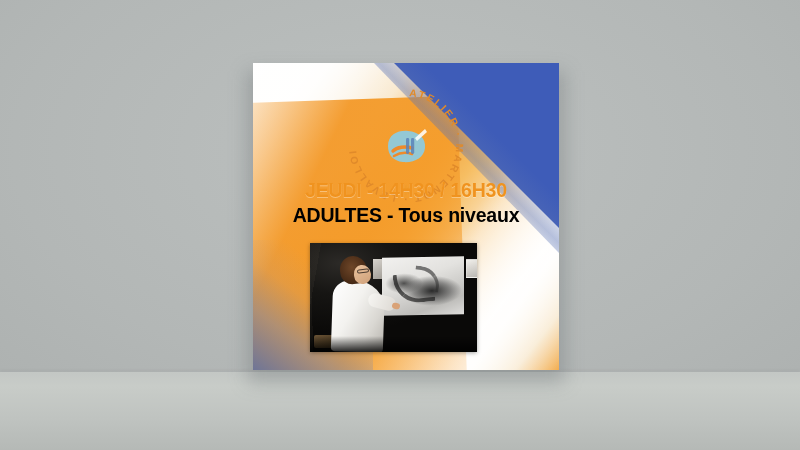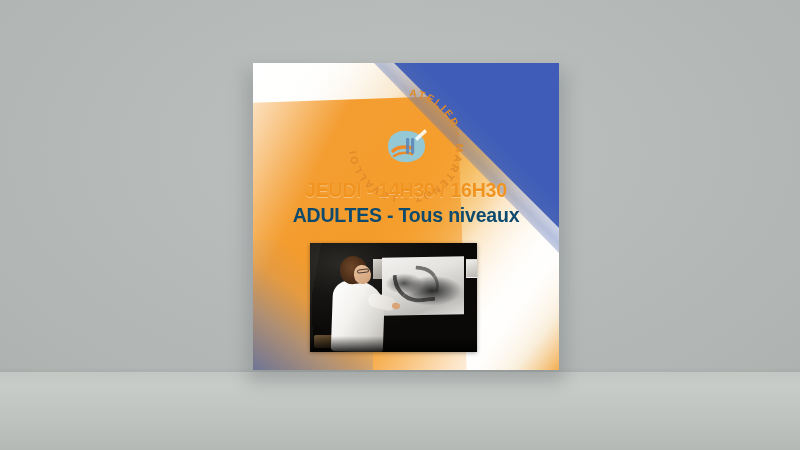--- a/index.html
+++ b/index.html
@@ -129,21 +129,21 @@
     font-size:19.5px; font-weight:700;
     color:#f0931f;
     letter-spacing:-0.2px;
     text-shadow:0 1px 0 rgba(255,255,255,.35);
     white-space:nowrap;
   }
   #line-audience {
     margin-top:2px;
     font-family:"Liberation Sans", sans-serif;
     font-size:19.5px; font-weight:700;
-    color:#0c4a6e;
+    color:#000000;
     letter-spacing:-0.2px;
     white-space:nowrap;
   }
 
   
   #photo-frame {
     position:absolute;
     left:57px; top:180px;
     width:167px; height:109px;
     background:#0b0a09;

